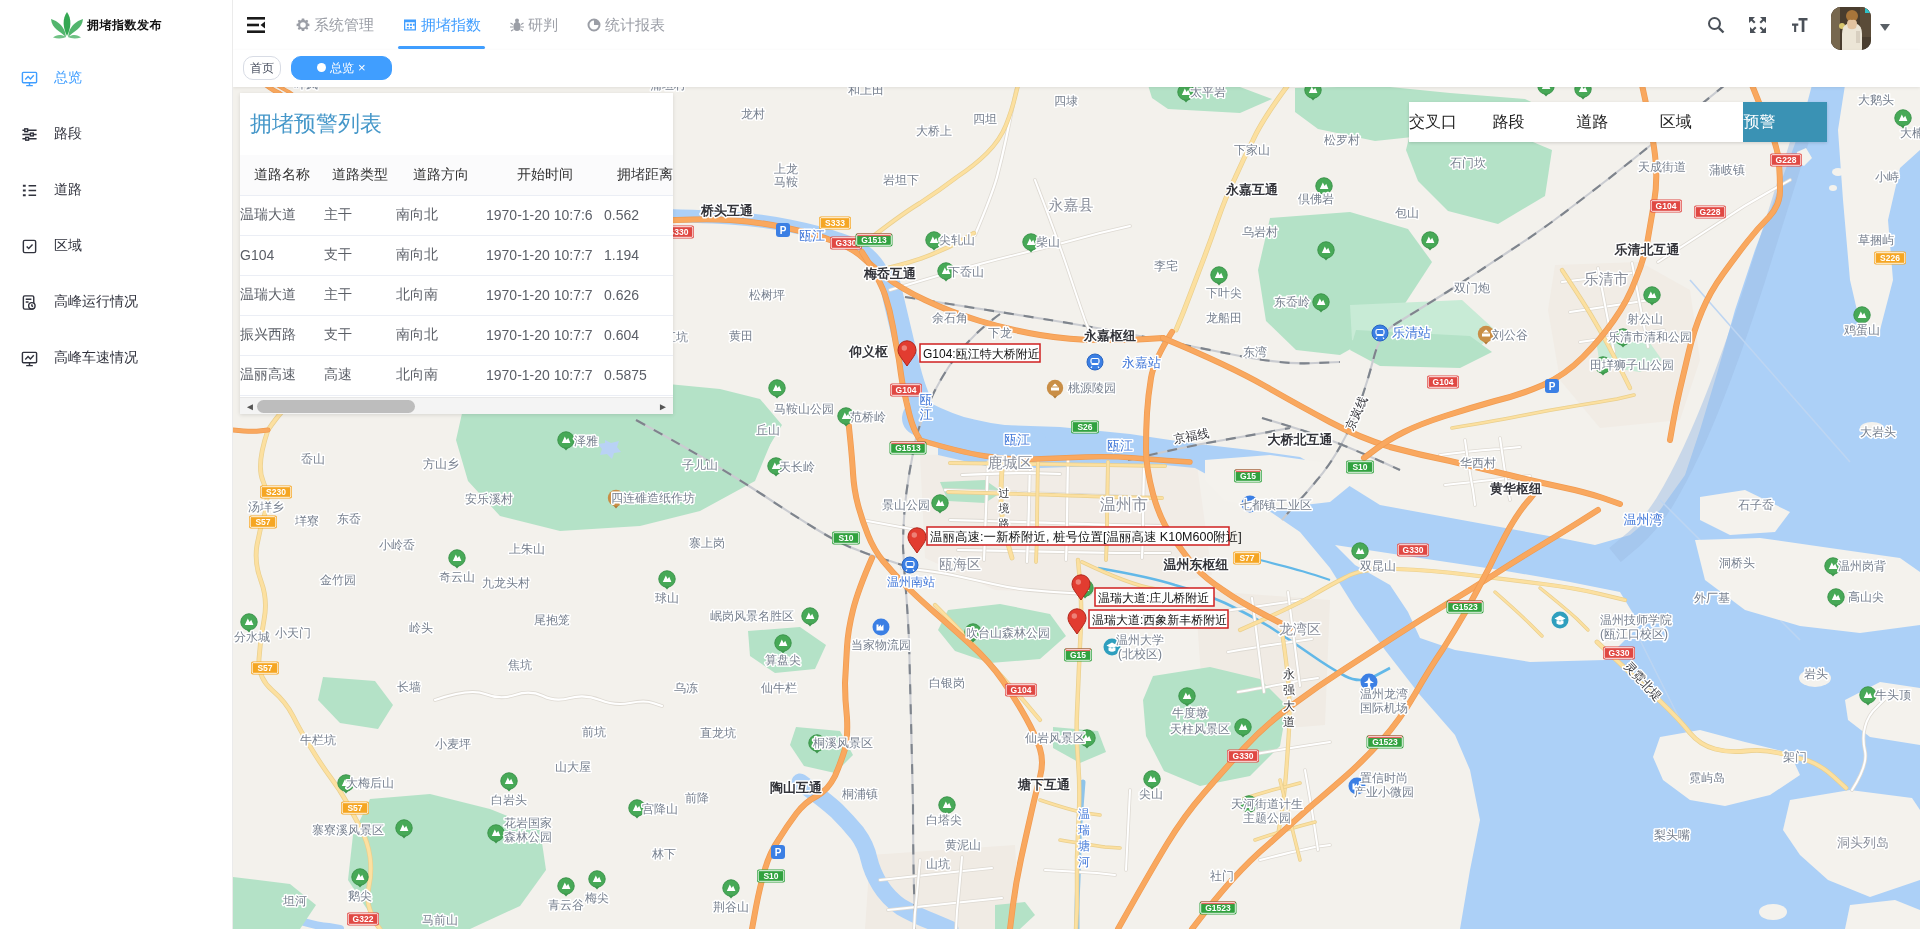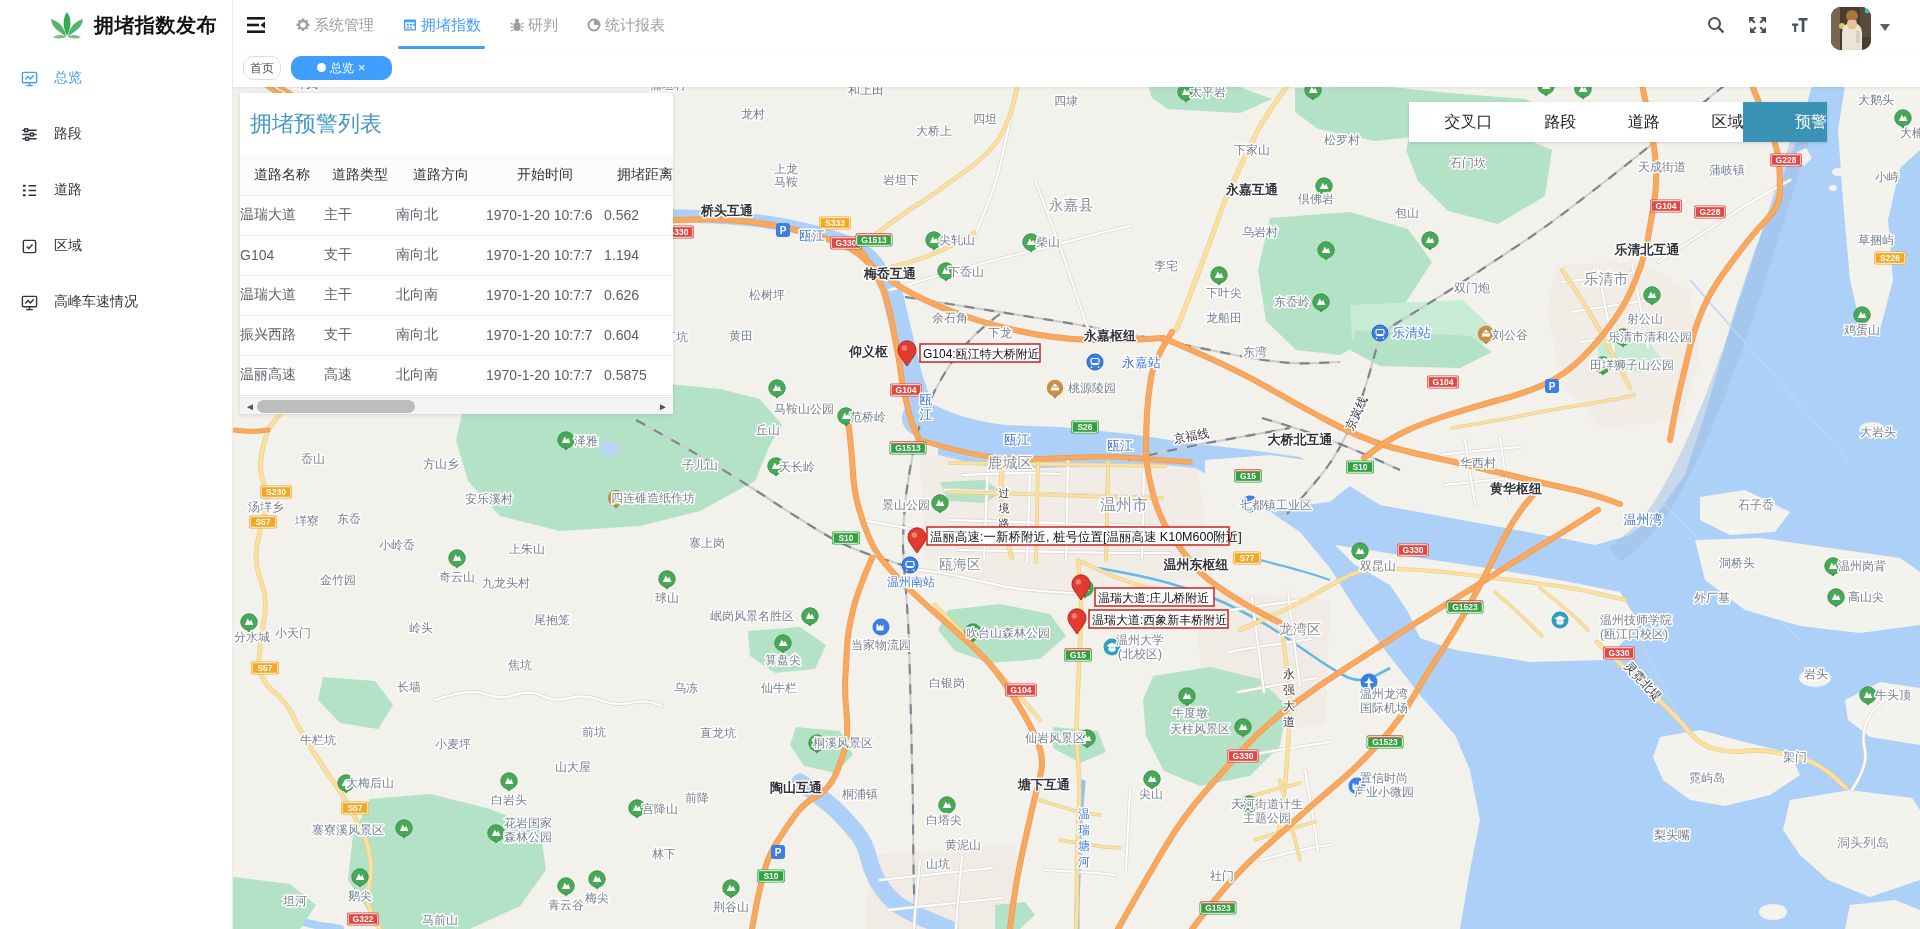--- a/index.html
+++ b/index.html
@@ -1,21 +1,21 @@
 <!DOCTYPE html>
 <html lang="zh"><head>
 <meta charset="utf-8">
 <style>
 *{margin:0;padding:0;box-sizing:border-box}
 html,body{width:1920px;height:929px;overflow:hidden;background:#fff;font-family:"Liberation Sans",sans-serif}
 
 .sidebar{position:absolute;left:0;top:0;width:233px;height:929px;background:#fff;border-right:1px solid #ebebeb;z-index:40}
 .logo{display:flex;align-items:center;height:50px;padding-left:50px}
 .logo svg{width:34px;height:28px}
-.logo b{font-size:20px;color:#111;margin-left:10px;letter-spacing:.5px}
+.logo b{font-size:12px;color:#111;margin-left:3px;letter-spacing:.5px}
 .menu{margin-top:0}
 .mi{height:56px;display:flex;align-items:center;padding-left:21px;color:#30323d;font-size:14px;cursor:default}
 .mi svg{width:17px;height:17px;margin-right:16px;flex:none}
 .mi.act{color:#409EFF}
 
 .header{position:absolute;left:233px;top:0;width:1687px;height:50px;background:#fff;z-index:30}
 .hamb{position:absolute;left:14px;top:17px;width:18px;height:16px}
 .nav{position:absolute;left:48px;top:0;height:50px;display:flex}
 .nav .ni{display:flex;align-items:center;height:50px;margin:0 14px;font-size:15px;color:#9b9ea6;position:relative}
 .nav .ni svg{width:16px;height:16px;margin-right:3px}
@@ -40,21 +40,21 @@
 .ptitle{font-size:22px;color:#4597c9;padding:16px 0 0 10px;height:62px}
 .tbl{width:100%;border-collapse:collapse;font-size:14px;color:#5a5e66;table-layout:fixed}
 .tbl th{font-weight:normal;color:#333;height:40px;border-bottom:1px solid #ebeef5;background:#fbfbfc}
 .tbl td{height:40px;text-align:left;border-bottom:1px solid #ebeef5;white-space:nowrap;overflow:hidden}
 .num{text-align:right;padding-right:0}
 .hscroll{position:absolute;left:0;bottom:0;width:100%;height:17px;background:#f4f4f4;border-top:1px solid #e8e8e8}
 .hthumb{position:absolute;left:17px;top:2px;width:158px;height:13px;background:#bdbdbd;border-radius:7px}
 .harrow{position:absolute;top:3px;font-size:10px;color:#555}
 
 .mapbtns{position:absolute;left:1176px;top:15px;height:40px;display:flex;z-index:9;box-shadow:0 1px 3px rgba(0,0,0,.15)}
-.mb{width:83.6px;height:40px;line-height:40px;text-align:right;font-size:16px;color:#222;background:#fff}
+.mb{width:83.6px;height:40px;line-height:40px;text-align:left;font-size:16px;color:#222;background:#fff}
 .mb.act{background:#3a92b4;color:#fff}
 </style>
 </head>
 <body>
 
 <div class="sidebar">
   <div class="logo">
     <svg viewBox="0 0 34 28">
         <g fill="#34a853">
           <path d="M16 26 C10 20 2 18 1 8 C8 10 13 15 15 21 Z" opacity=".85"></path>
@@ -79,20 +79,26 @@
           <rect x="5" y="12" width="3" height="3" fill="#fff"></rect>
         </svg>路段</div>
     <div class="mi"><svg viewBox="0 0 18 18" fill="none" stroke="#30323d" stroke-width="1.6">
           <path d="M2 4 H5 M2 9 H5 M2 14 H5" stroke-width="2.2"></path>
           <path d="M8 4 H16 M8 9 H16 M8 14 H16"></path>
         </svg>道路</div>
     <div class="mi"><svg viewBox="0 0 18 18" fill="none" stroke="#30323d" stroke-width="1.5">
           <rect x="2.5" y="2.5" width="13" height="13" rx="1.5"></rect>
           <path d="M6 9 L8.2 11.2 L12.2 7"></path>
         </svg>区域</div>
+    <div class="mi"><svg viewBox="0 0 18 18" fill="none" stroke="#30323d" stroke-width="1.5">
+          <rect x="2.5" y="2" width="11" height="14" rx="1.5"></rect>
+          <path d="M5 5.5 H11 M5 8.5 H8"></path>
+          <circle cx="11.5" cy="12.5" r="3.4" fill="#fff"></circle>
+          <path d="M11.5 10.9 V12.5 L12.7 13.3"></path>
+        </svg>高峰运行情况</div>
     <div class="mi"><svg viewBox="0 0 18 18" fill="none" stroke="#30323d" stroke-width="1.5">
           <rect x="1.5" y="2.5" width="15" height="11" rx="1"></rect>
           <path d="M4.5 10 L7.5 7 L10 9.5 L13.5 5.5"></path>
           <path d="M9 13.5 V16 M5.5 16.5 H12.5"></path>
         </svg>高峰车速情况</div>
   </div>
 </div>
 
 <div class="header">
   <svg class="hamb" viewBox="0 0 18 16" fill="#1a1a1a">

